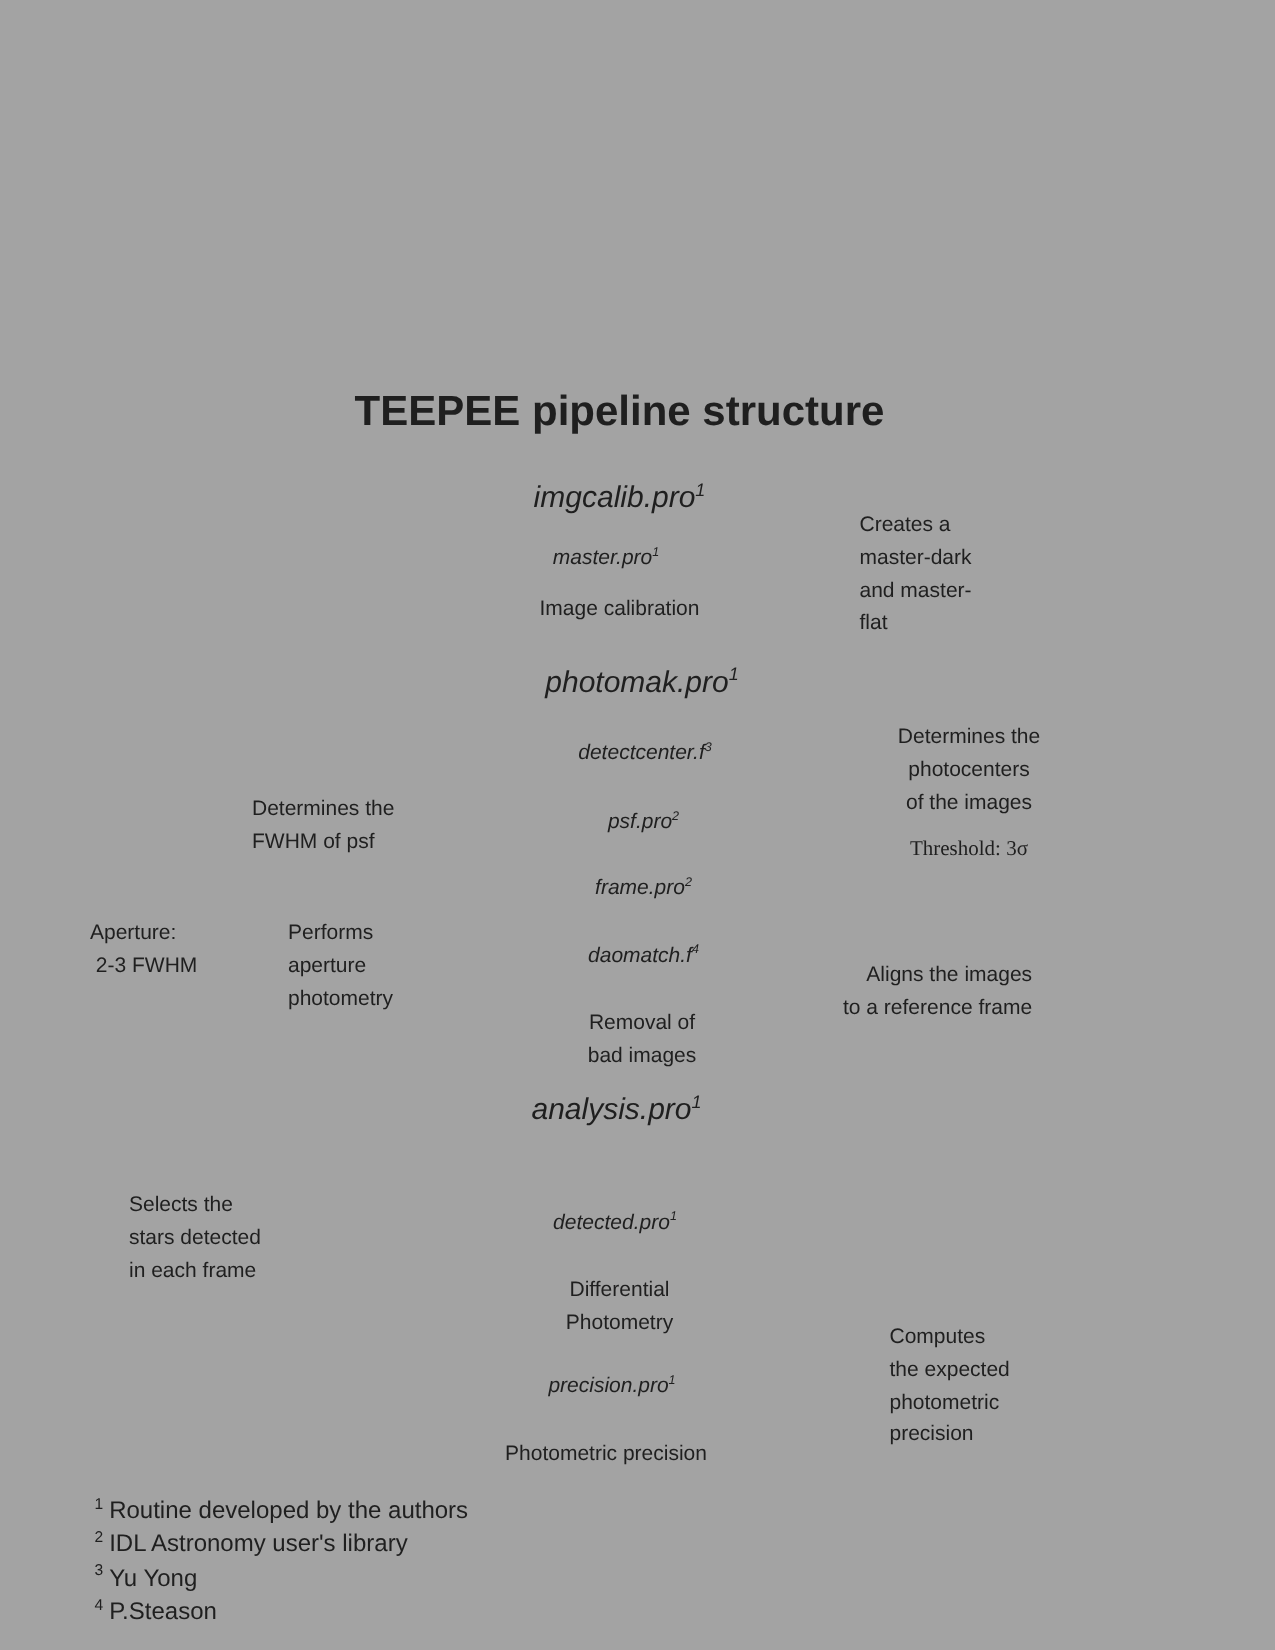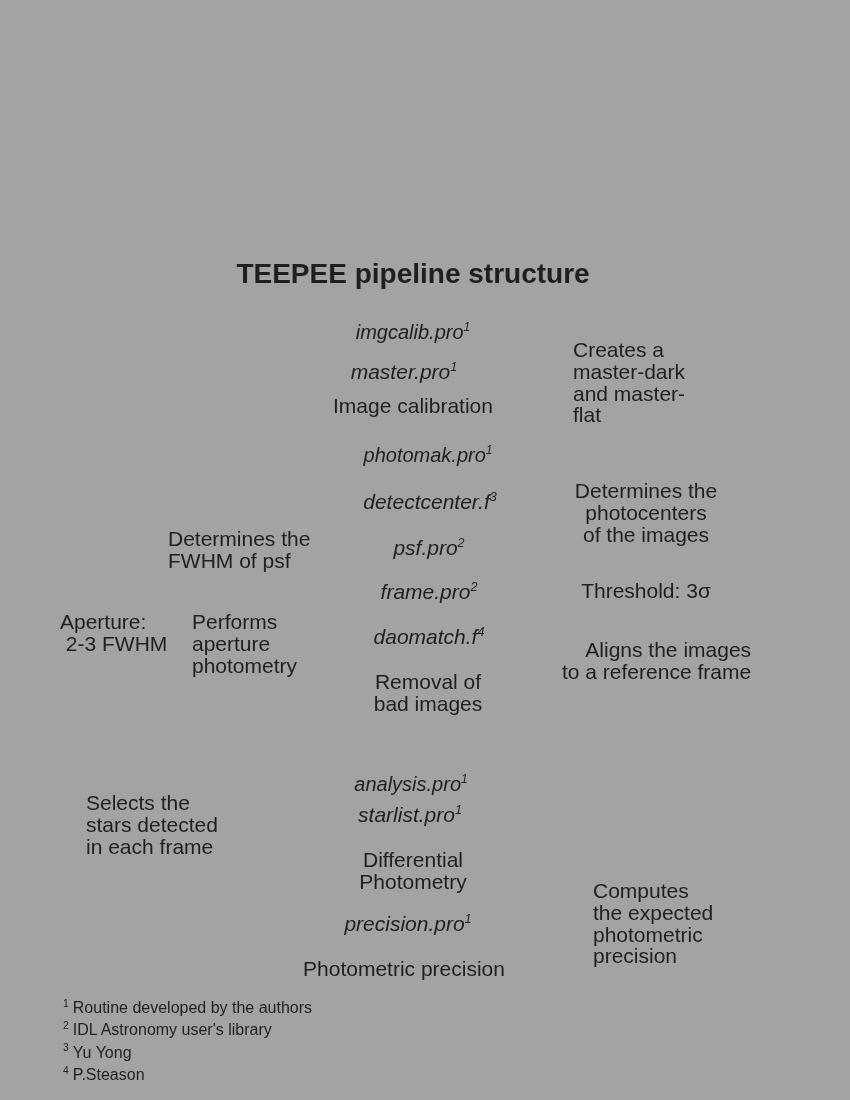--- a/index.html
+++ b/index.html
@@ -12,21 +12,21 @@
     width: 850px;
     height: 1100px;
     background: #a3a3a3;
     overflow: hidden;
     font-family: "Liberation Sans", sans-serif;
     --ink: #1f1f1f;
   }
   .t {
     position: absolute;
     color: var(--ink);
-    font-size: 21px;
+    font-size: 14px;
     line-height: 21.8px;
     white-space: nowrap;
   }
   .ctr {
     transform: translateX(-50%);
     text-align: center;
   }
   .pre {
     white-space: pre-wrap;
   }
@@ -77,44 +77,44 @@
 photocenters
 of the images</div>
 
   <div class="t pre" style="left:168px; top:528px;">Determines the
 FWHM of psf</div>
 
   <div class="t ctr it" style="left:429px; top:537px;"><span>psf.pro</span><sup>2</sup></div>
 
   <div class="t ctr it" style="left:429px; top:581px;"><span>frame.pro</span><sup>2</sup></div>
 
-  <div class="t ctr" style="left:646px; top:580px;">Threshold: 3σ</div>
+  <div class="t ctr" style="left:646px; top:556px;font-family:Liberation Serif, serif;">Threshold: 3σ</div>
 
   <div class="t pre" style="left:60px; top:611px;">Aperture:
  2-3 FWHM</div>
 
   <div class="t pre" style="left:192px; top:611px;">Performs
 aperture
 photometry</div>
 
   <div class="t ctr it" style="left:429px; top:626px;"><span>daomatch.f</span><sup>4</sup></div>
 
   <div class="t pre" style="left:562px; top:639px;text-align:right;">Aligns the images
 to a reference frame</div>
 
   <div class="t ctr pre" style="left:428px; top:671px;">Removal of
 bad images</div>
 
-  <div class="t ctr it lg" style="left:411px; top:772px;"><span>analysis.pro</span><sup>1</sup></div>
+  <div class="t ctr it lg" style="left:411px; top:728px;"><span>analysis.pro</span><sup>1</sup></div>
 
   <div class="t pre" style="left:86px; top:792px;">Selects the
 stars detected
 in each frame</div>
 
-  <div class="t ctr it" style="left:410px; top:804px;"><span>starlist.pro</span><sup>1</sup></div>
+  <div class="t ctr it" style="left:410px; top:804px;"><span>detected.pro</span><sup>1</sup></div>
 
   <div class="t ctr pre" style="left:413px; top:849px;">Differential
 Photometry</div>
 
   <div class="t pre" style="left:593px; top:880px;">Computes
 the expected
 photometric
 precision</div>
 
   <div class="t ctr it" style="left:408px; top:913px;"><span>precision.pro</span><sup>1</sup></div>

